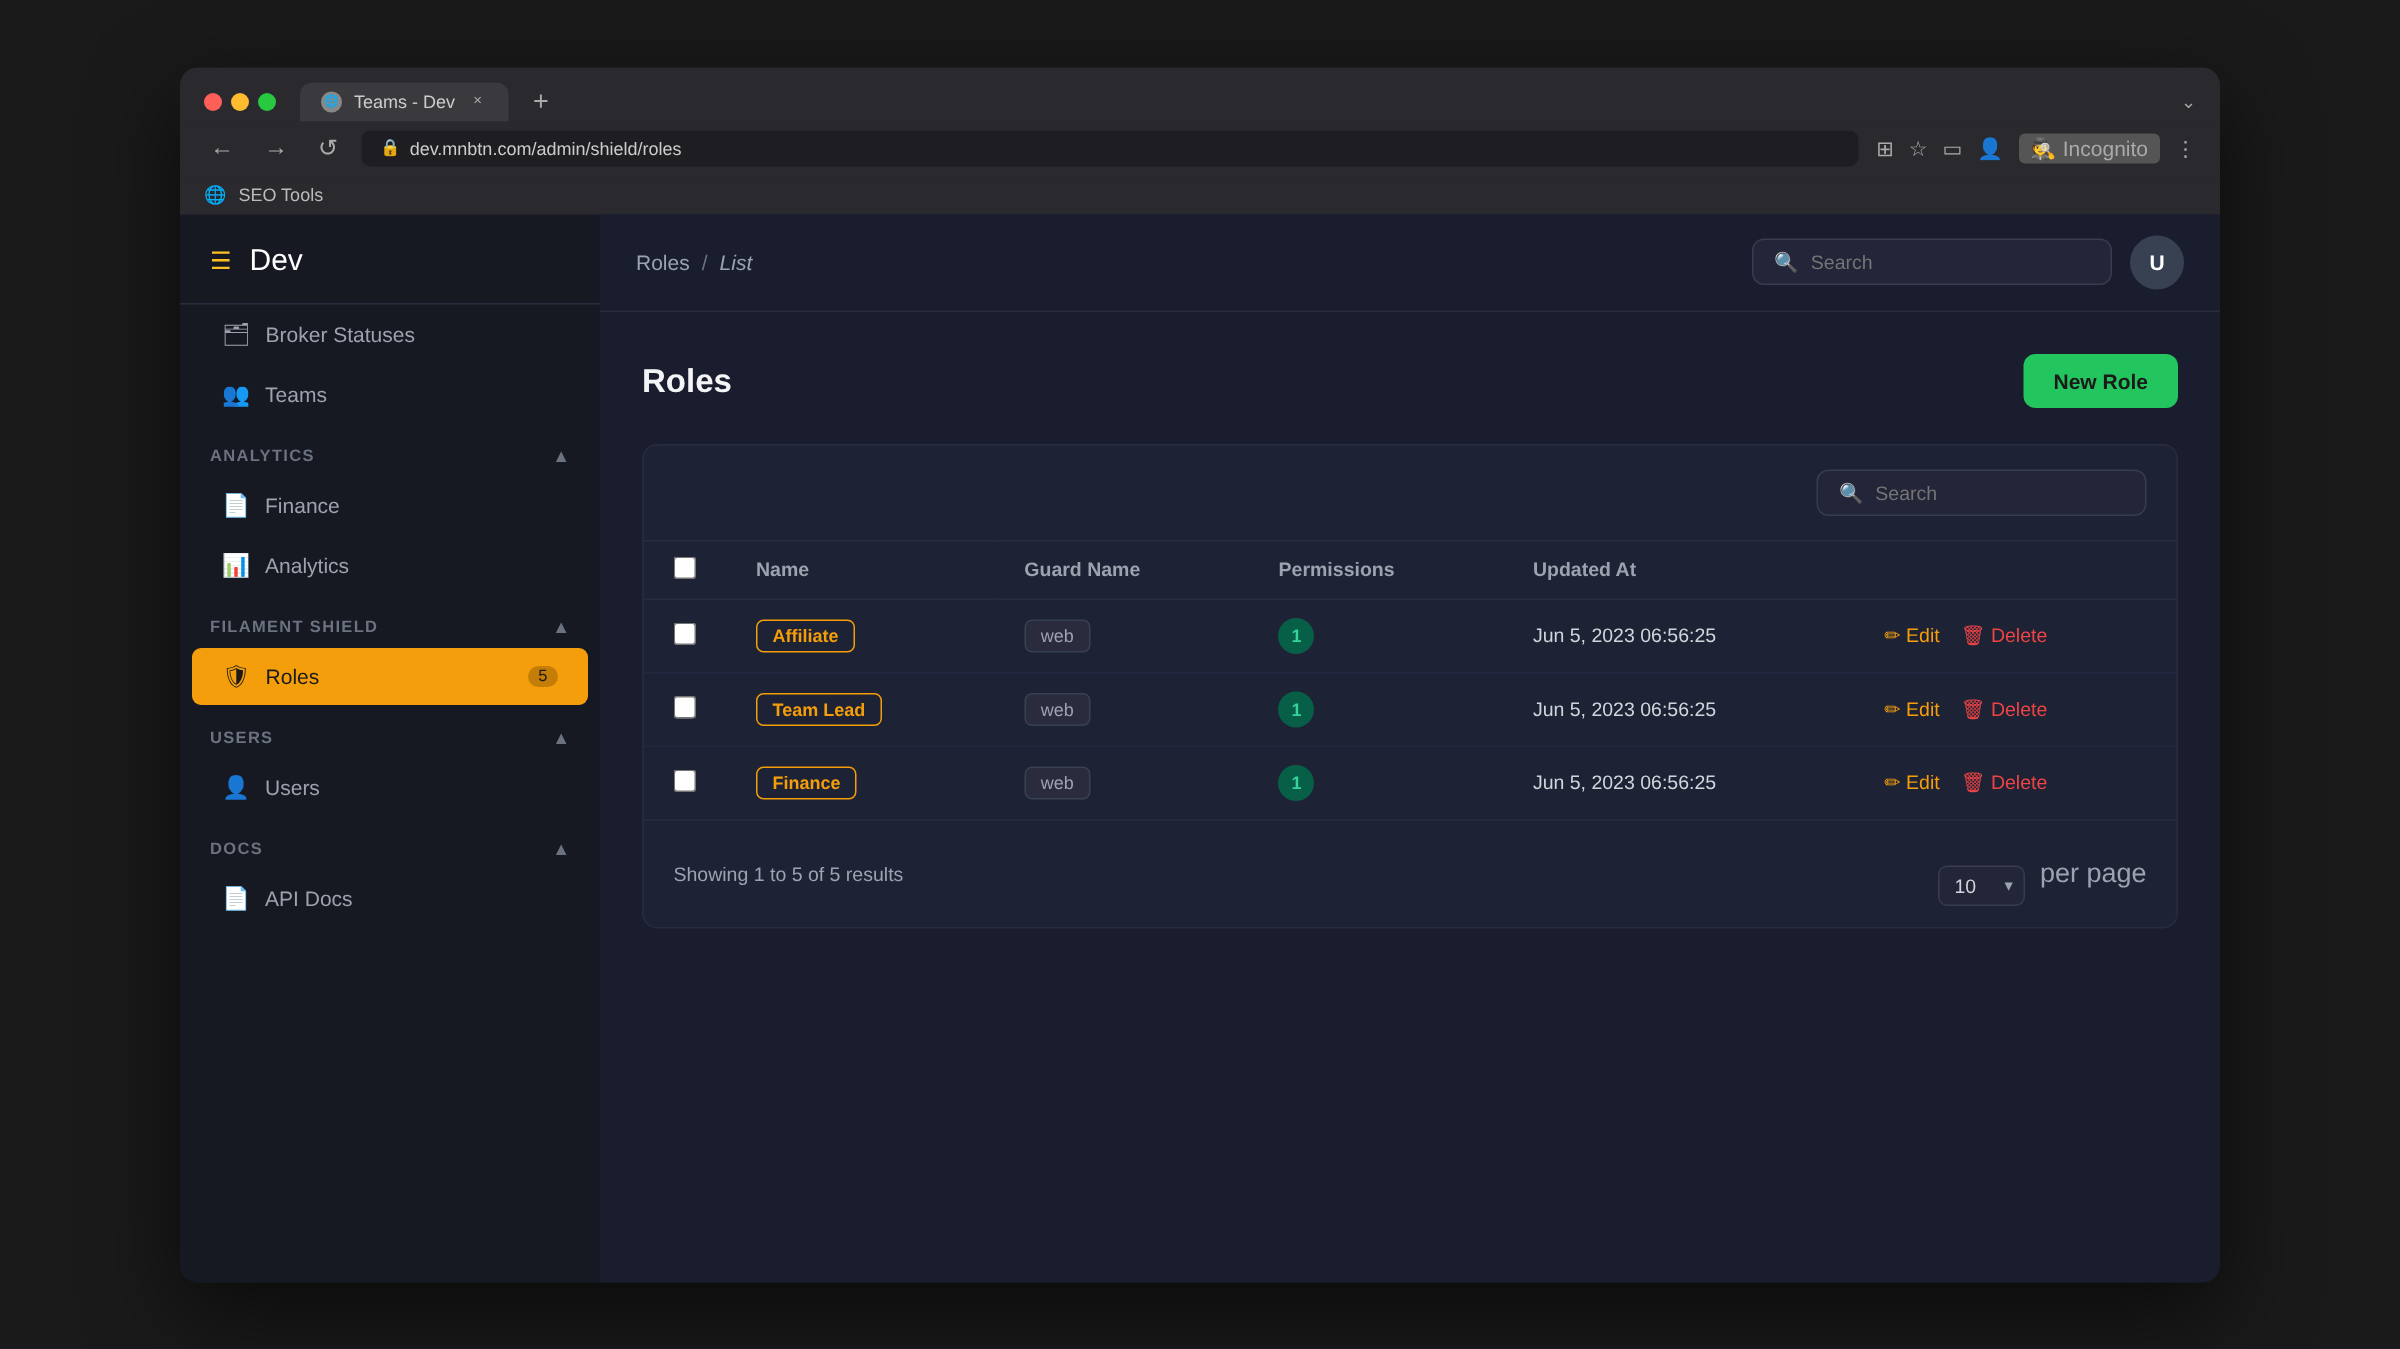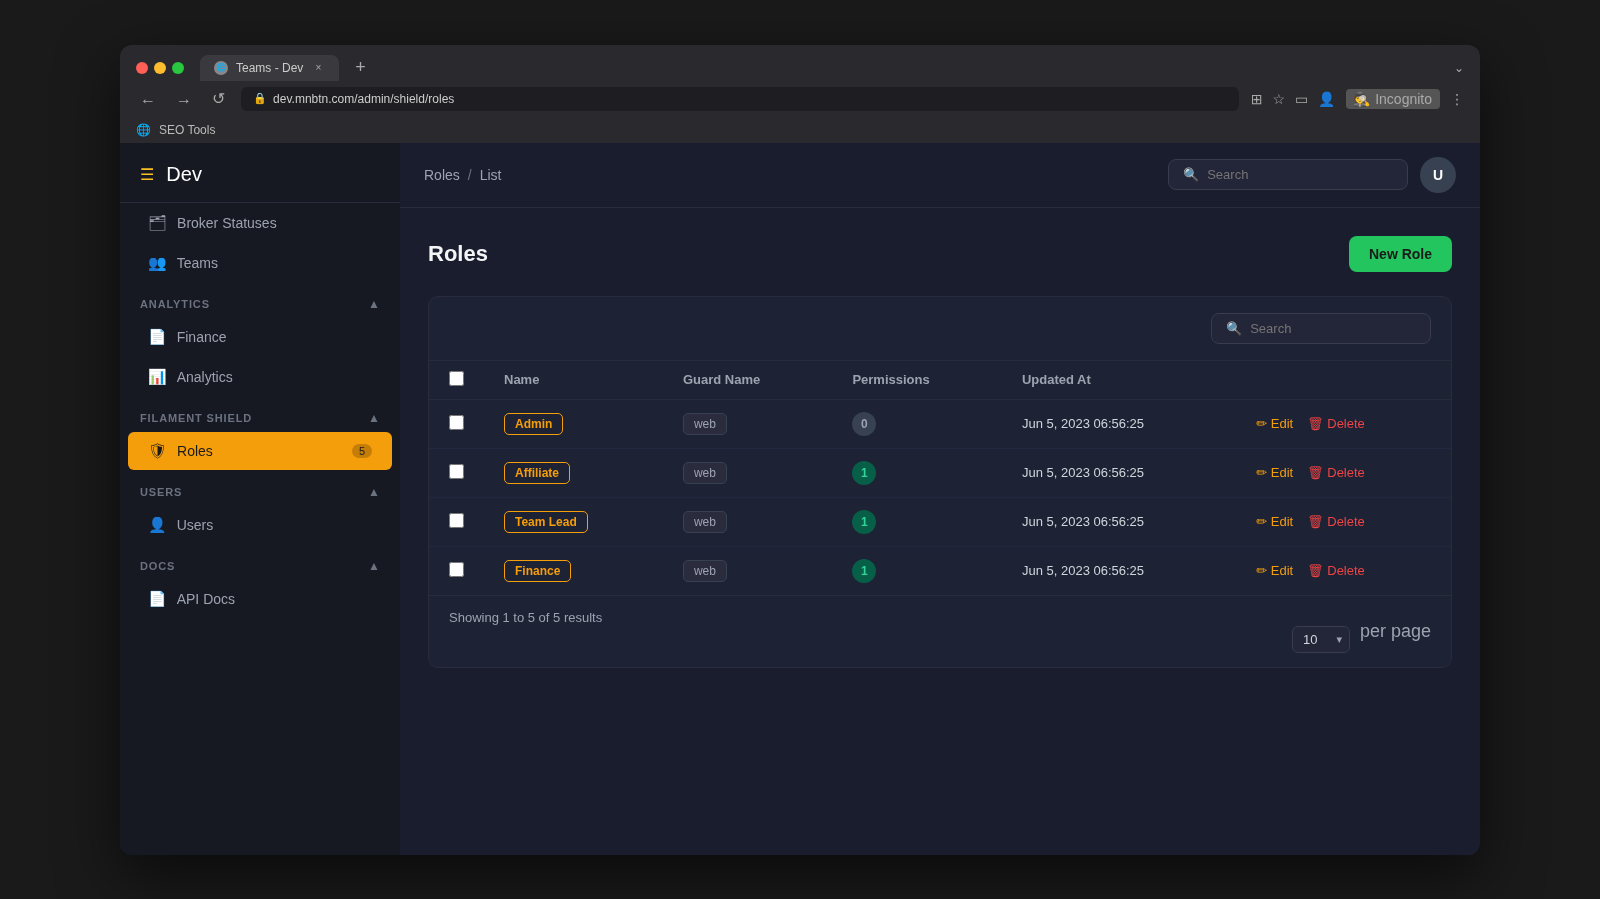--- a/index.html
+++ b/index.html
@@ -254,21 +254,21 @@
       border-bottom: 1px solid #2a2c3e;
     }
     .breadcrumb {
       display: flex;
       align-items: center;
       gap: 8px;
       font-size: 14px;
       color: #9ca3af;
     }
     .breadcrumb-sep { color: #6b7280; }
-    .breadcrumb-current { color: #9ca3af; }
+    .breadcrumb-current { color: #9ca3af; font-style: italic; }
     .header-right {
       display: flex;
       align-items: center;
       gap: 12px;
     }
     .header-search {
       background: #232538;
       border: 1px solid #3a3c4e;
       border-radius: 8px;
       padding: 7px 14px;
@@ -447,20 +447,21 @@
       width: 15px;
       height: 15px;
       cursor: pointer;
       accent-color: #f59e0b;
     }
 
     
     .table-footer {
       padding: 14px 20px;
       display: flex;
+      align-items: center;
       justify-content: space-between;
       border-top: 1px solid #2a2c3e;
     }
     .showing-text {
       font-size: 13px;
       color: #9ca3af;
     }
     .per-page {
       display: flex;
       align-items: center;
@@ -641,41 +642,20 @@
                   <input type="checkbox" style="">
                 </th>
                 <th>Name</th>
                 <th>Guard Name</th>
                 <th>Permissions</th>
                 <th>Updated At</th>
                 <th></th>
               </tr>
             </thead>
             <tbody id="roles-tbody">
-            <tr>
-      <td class="checkbox-cell">
-        <input type="checkbox" style="">
-      </td>
-      <td>
-        <span class="role-badge">Admin</span>
-      </td>
-      <td>
-        <span class="guard-badge">web</span>
-      </td>
-      <td>
-        <span class="perm-badge perm-zero">0</span>
-      </td>
-      <td>Jun 5, 2023 06:56:25</td>
-      <td>
-        <div class="row-actions">
-          <button class="btn-edit">✏ Edit</button>
-          <button class="btn-delete">🗑 Delete</button>
-        </div>
-      </td>
-    </tr>
                 <tr>
       <td class="checkbox-cell">
         <input type="checkbox" style="">
       </td>
       <td>
         <span class="role-badge">Affiliate</span>
       </td>
       <td>
         <span class="guard-badge">web</span>
       </td>

